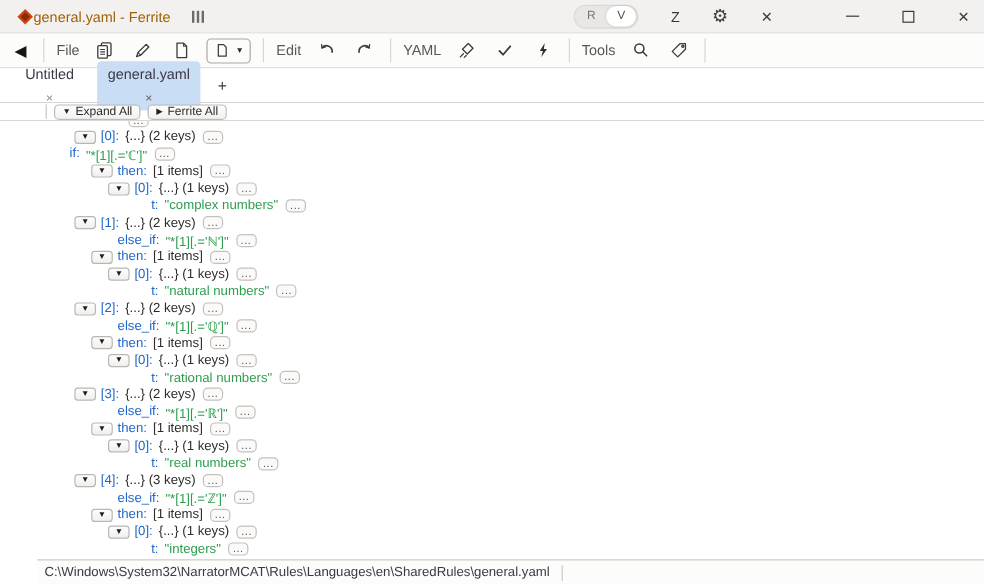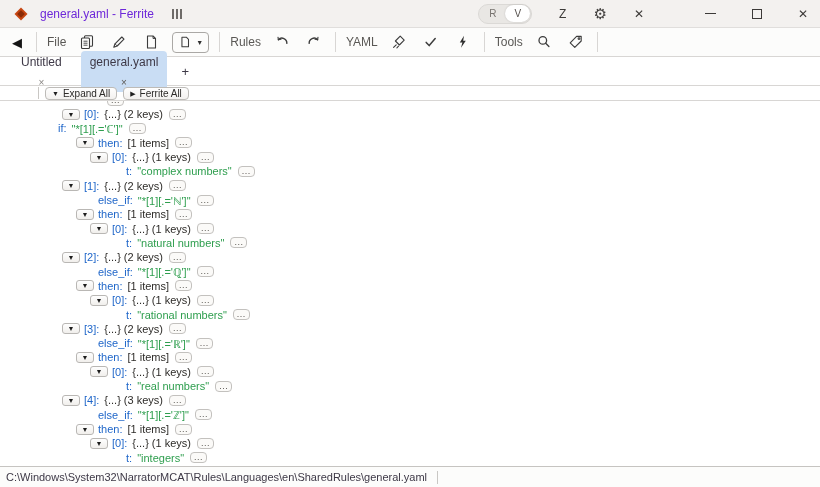--- a/index.html
+++ b/index.html
@@ -3,21 +3,21 @@
 <meta charset="utf-8">
 <style>
   * { box-sizing: border-box; margin: 0; padding: 0; }
   html,body { width:820px; height:487px; overflow:hidden; }
   body { font-family:"Liberation Sans", sans-serif; background:#ffffff; color:#2f2f2f; }
 
   
   .titlebar { height:28px; background:#f3f1ef; border-bottom:1px solid #e0dedc;
     display:flex; align-items:center; padding:0 12px; }
   .app-icon { width:14px; height:14px; margin-left:2px; }
-  .win-title { font-size:12px; color:#6d28d9; margin-left:12px; }
+  .win-title { font-size:12px; color:#a16207; margin-left:0; }
   .grip { display:flex; gap:2.5px; margin-left:18px; }
   .grip i { display:block; width:1.5px; height:10px; background:#6e6b68; }
   .tb-right { margin-left:auto; display:flex; align-items:center; gap:27px; }
   .rv-pill { display:flex; align-items:center; background:#e9e7e4; border:1px solid #dbd9d6;
     border-radius:11px; height:20px; padding:1px; }
   .rv-pill .opt { font-size:10px; color:#77736f; padding:0 9px; cursor:default; }
   .rv-pill .opt.sel { background:#ffffff; border-radius:9px; height:17px; line-height:17px;
     color:#55504c; box-shadow:0 0 2px rgba(0,0,0,.18); padding:0 9px; }
   .tb-btn { font-size:12px; color:#3c3a38; background:none; border:none; line-height:1; cursor:default; }
   .gear { font-size:15px; color:#444240; }
@@ -69,21 +69,21 @@
   .node-key { color:#1f66c9; margin-right:5px; }
   .node-val { color:#2e2c29; margin-right:6px; }
   .node-val.string { color:#2e9e4e; }
   .more-btn { width:17px; height:11px; border:1px solid #c3c1be; border-radius:4px;
     background:#fbfaf8; color:#55524e; font-size:9px; line-height:5px; text-align:center;
     letter-spacing:0.5px; overflow:hidden; cursor:default; flex:none; padding:0; }
   .partial-more { position:absolute; top:-6px; left:107px; }
 
   
   .statusbar { height:21px; border-top:1px solid #c6c4c1; background:#fcfcfb;
-    display:flex; align-items:center; font-size:11px; color:#3d3846; padding:0 6px; }
+    display:flex; align-items:center; font-size:11px; color:#3d3846; padding:0 6px;margin-left:31px; }
   .statusbar .vdiv { width:1px; height:13px; background:#c9c7c4; }
   .status-left { display:flex; align-items:center; gap:10px; }
   .status-right { margin-left:auto; display:flex; align-items:center; gap:11px; }
   .help-btn { width:15px; height:15px; border:1px solid #aba9a6; border-radius:4px;
     background:#fcfcfb; font-size:10px; color:#3d3846; line-height:13px; text-align:center;
     padding:0; margin-left:2px; }
 </style>
 </head>
 <body>
 
@@ -144,21 +144,21 @@
     </svg>
   </button>
   <button class="combo-btn">
     <svg width="14" height="14" viewBox="0 0 16 16" fill="none" stroke="#3c3c3c" stroke-width="1.2">
       <path d="M4.5 2.5 h5 l2.5 2.5 v8.5 h-7.5 z" stroke-linejoin="round"></path>
     </svg>
     <span class="caret">▼</span>
   </button>
   <div class="sep"></div>
 
-  <span class="tool-label">Rules</span>
+  <span class="tool-label">Edit</span>
   <button class="icon-btn">
     <svg width="16" height="16" viewBox="0 0 16 16" fill="none" stroke="#3c3c3c" stroke-width="1.4" stroke-linecap="round">
       <path d="M12.8 9.4 A4.8 4.8 0 0 0 4.4 5.8"></path>
       <path d="M4.4 5.8 l-0.4 -2.6 M4.4 5.8 l2.6 -0.5" stroke-width="1.1"></path>
     </svg>
   </button>
   <button class="icon-btn">
     <svg width="16" height="16" viewBox="0 0 16 16" fill="none" stroke="#3c3c3c" stroke-width="1.4" stroke-linecap="round">
       <path d="M3.2 9.4 A4.8 4.8 0 0 1 11.6 5.8"></path>
       <path d="M11.6 5.8 l0.4 -2.6 M11.6 5.8 l-2.6 -0.5" stroke-width="1.1"></path>

